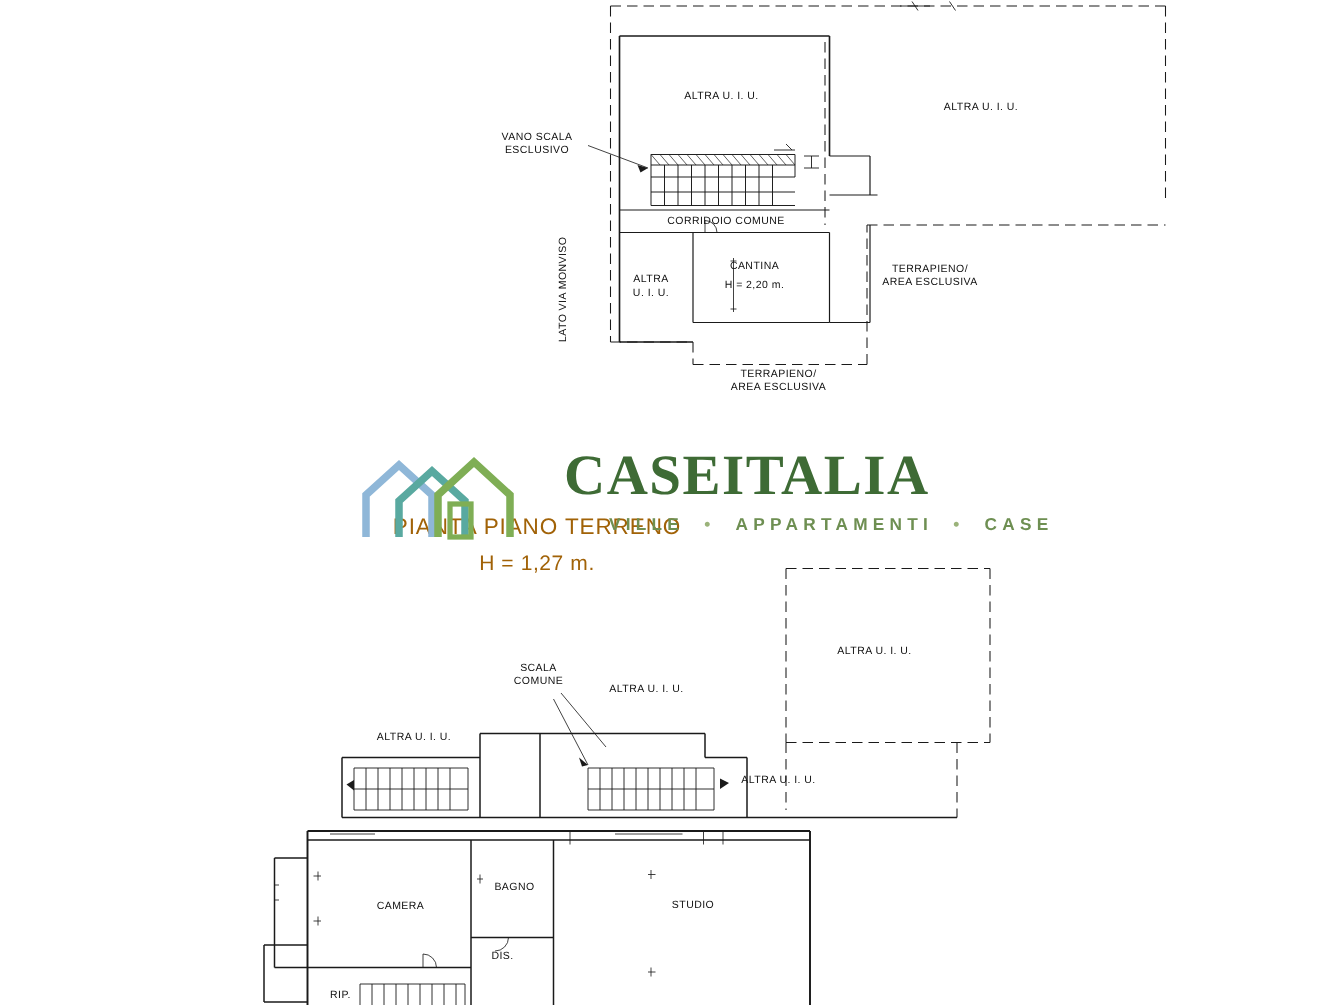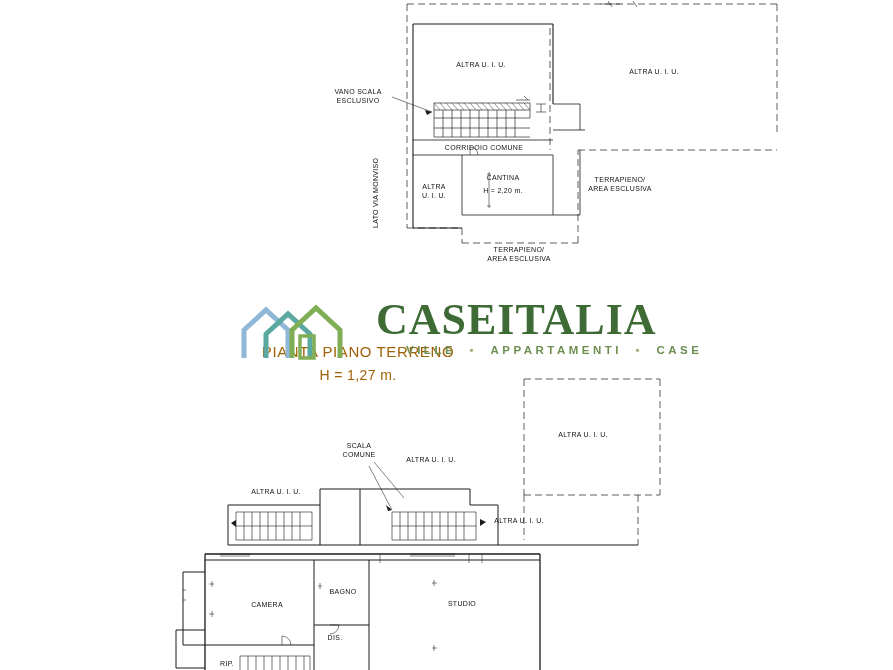--- a/index.html
+++ b/index.html
@@ -62,21 +62,21 @@
     left: 236px;
     top: 296px;
     width: 430px;
     height: 70px;
   }
   .logo-text {
     position: absolute;
     left: 140px;
     top: 2px;
     font-family: "Liberation Serif", serif;
-    font-size: 44px;
+    font-size: 38px;
     font-weight: bold;
     letter-spacing: 1px;
     color: #3e6b35;
     line-height: 1;
   }
   .logo-sub {
     position: absolute;
     left: 146px;
     top: 48px;
     font-family: Liberation Sans, sans-serif;

